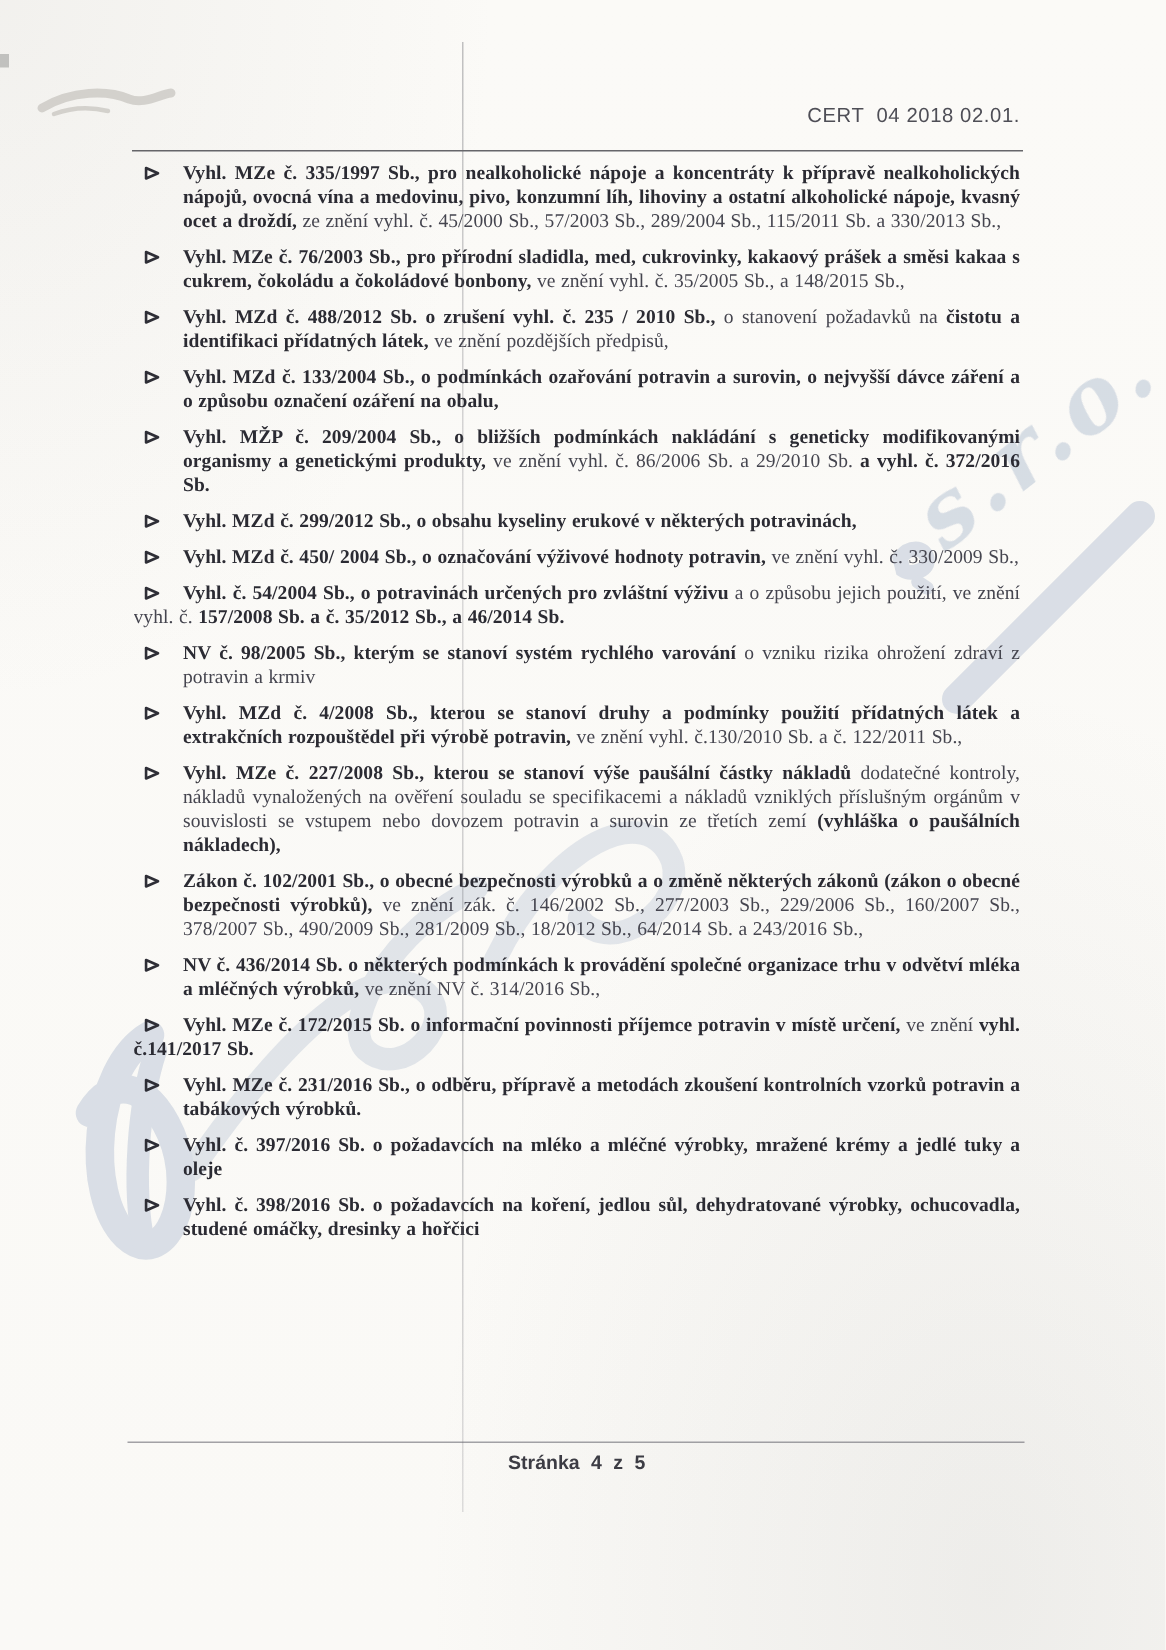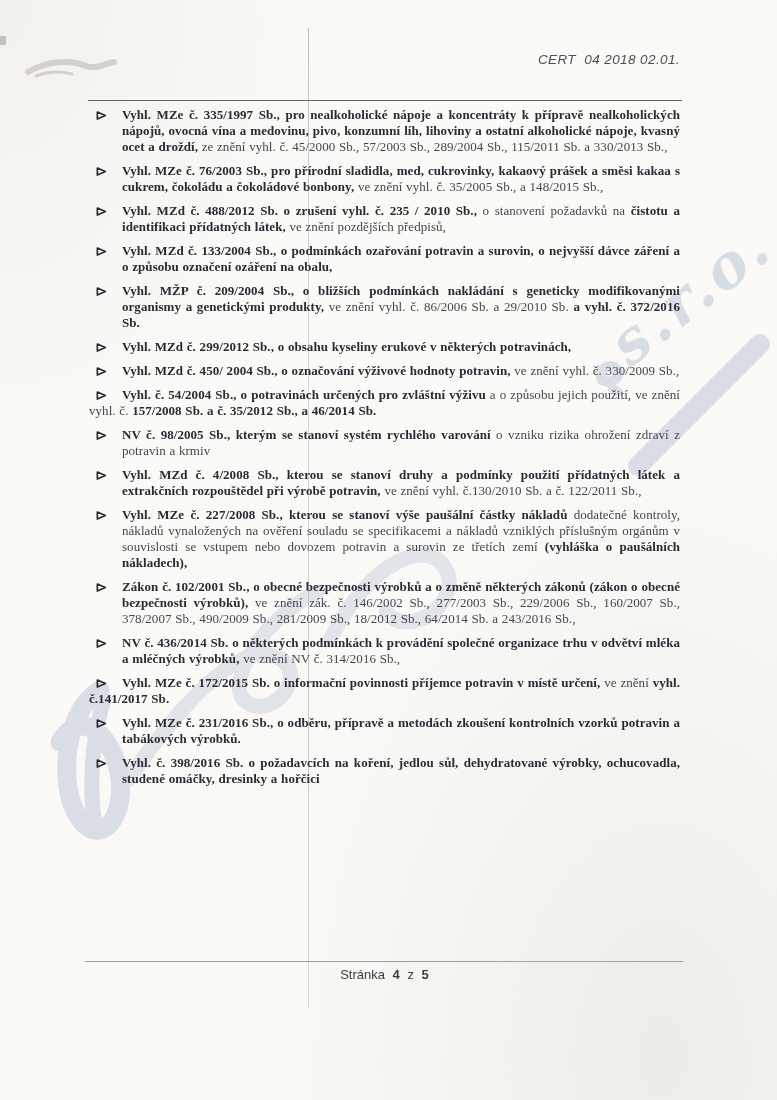--- a/index.html
+++ b/index.html
@@ -23,23 +23,23 @@
   }
   
   .fold{
     position:absolute;left:308px;top:28px;width:1.4px;height:980px;z-index:3;
     background:linear-gradient(to bottom,
       rgba(105,105,112,.40), rgba(105,105,112,.22) 35%,
       rgba(105,105,112,.34) 70%, rgba(105,105,112,.20));
   }
   
   .doc-code{
-    position:absolute;top:52px;right:97px;z-index:2;
+    position:absolute;top:69px;right:97px;z-index:2;
     font-family:"Liberation Sans", sans-serif;
-    font-style:italic;font-size:13.5px;color:#4e4e56;
+    font-size:13.5px;color:#4e4e56;
     letter-spacing:.4px;white-space:pre;
   }
   .hrule{
     position:absolute;left:88px;top:100px;width:594px;height:1.4px;z-index:2;
     background:rgba(60,60,66,.78);
   }
   
   .list-wrap{
     position:absolute;left:89px;top:107px;width:591px;z-index:2;
   }
@@ -56,21 +56,21 @@
   
   .frule{
     position:absolute;left:85px;top:961px;width:598px;height:1px;z-index:2;
     background:rgba(90,90,98,.55);
   }
   .footer{
     position:absolute;left:89px;top:967px;width:591px;z-index:2;
     text-align:center;font-family:"Liberation Sans", sans-serif;
     font-size:13px;color:#3c3c44;
   }
-  .footer .w{margin:0 2px;}
+  .footer .w{margin:0 2px;font-weight:bold;}
   .footer .pn{font-weight:bold;margin:0 2px;}
 </style>
 </head>
 <body>
 
 <div class="page">
 
   <svg class="wm" width="777" height="1100" viewBox="0 0 777 1100">
     <g stroke="#c5cedb" fill="none" stroke-linecap="round" opacity="0.62">
 
@@ -142,20 +142,23 @@
               <path d="M1.5 2.2 L10.2 6 L1.5 9.8 Z" fill="none" stroke="currentColor" stroke-width="1.9" stroke-linejoin="round"></path>
             </svg></span><span class="rb">NV č. 436/2014 Sb. o některých podmínkách k provádění společné organizace trhu v odvětví mléka a mléčných výrobků, </span><span class="rr">ve znění NV č. 314/2016 Sb.,</span></li>
         <li class="flush"><span class="blt"><svg width="11" height="11" viewBox="0 0 12 12">
               <path d="M1.5 2.2 L10.2 6 L1.5 9.8 Z" fill="none" stroke="currentColor" stroke-width="1.9" stroke-linejoin="round"></path>
             </svg></span><span class="rb">Vyhl. MZe č. 172/2015 Sb. o informační povinnosti příjemce potravin v místě určení, </span><span class="rr">ve znění </span><span class="rb">vyhl. č.141/2017 Sb.</span></li>
         <li class=""><span class="blt"><svg width="11" height="11" viewBox="0 0 12 12">
               <path d="M1.5 2.2 L10.2 6 L1.5 9.8 Z" fill="none" stroke="currentColor" stroke-width="1.9" stroke-linejoin="round"></path>
             </svg></span><span class="rb">Vyhl. MZe č. 231/2016 Sb., o odběru, přípravě a metodách zkoušení kontrolních vzorků potravin a tabákových výrobků.</span></li>
         <li class=""><span class="blt"><svg width="11" height="11" viewBox="0 0 12 12">
               <path d="M1.5 2.2 L10.2 6 L1.5 9.8 Z" fill="none" stroke="currentColor" stroke-width="1.9" stroke-linejoin="round"></path>
+            </svg></span><span class="rb">Vyhl. č. 397/2016 Sb. o požadavcích na mléko a mléčné výrobky, mražené krémy a jedlé tuky a oleje</span></li>
+        <li class=""><span class="blt"><svg width="11" height="11" viewBox="0 0 12 12">
+              <path d="M1.5 2.2 L10.2 6 L1.5 9.8 Z" fill="none" stroke="currentColor" stroke-width="1.9" stroke-linejoin="round"></path>
             </svg></span><span class="rb">Vyhl. č. 398/2016 Sb. o požadavcích na koření, jedlou sůl, dehydratované výrobky, ochucovadla, studené omáčky, dresinky a hořčici</span></li>
       </ul>
   </div>
 
   <div class="frule"></div>
   <div class="footer">
     <span class="w">Stránka</span>
     <span class="pn">4</span>
     <span class="w">z</span>
     <span class="pn">5</span>

